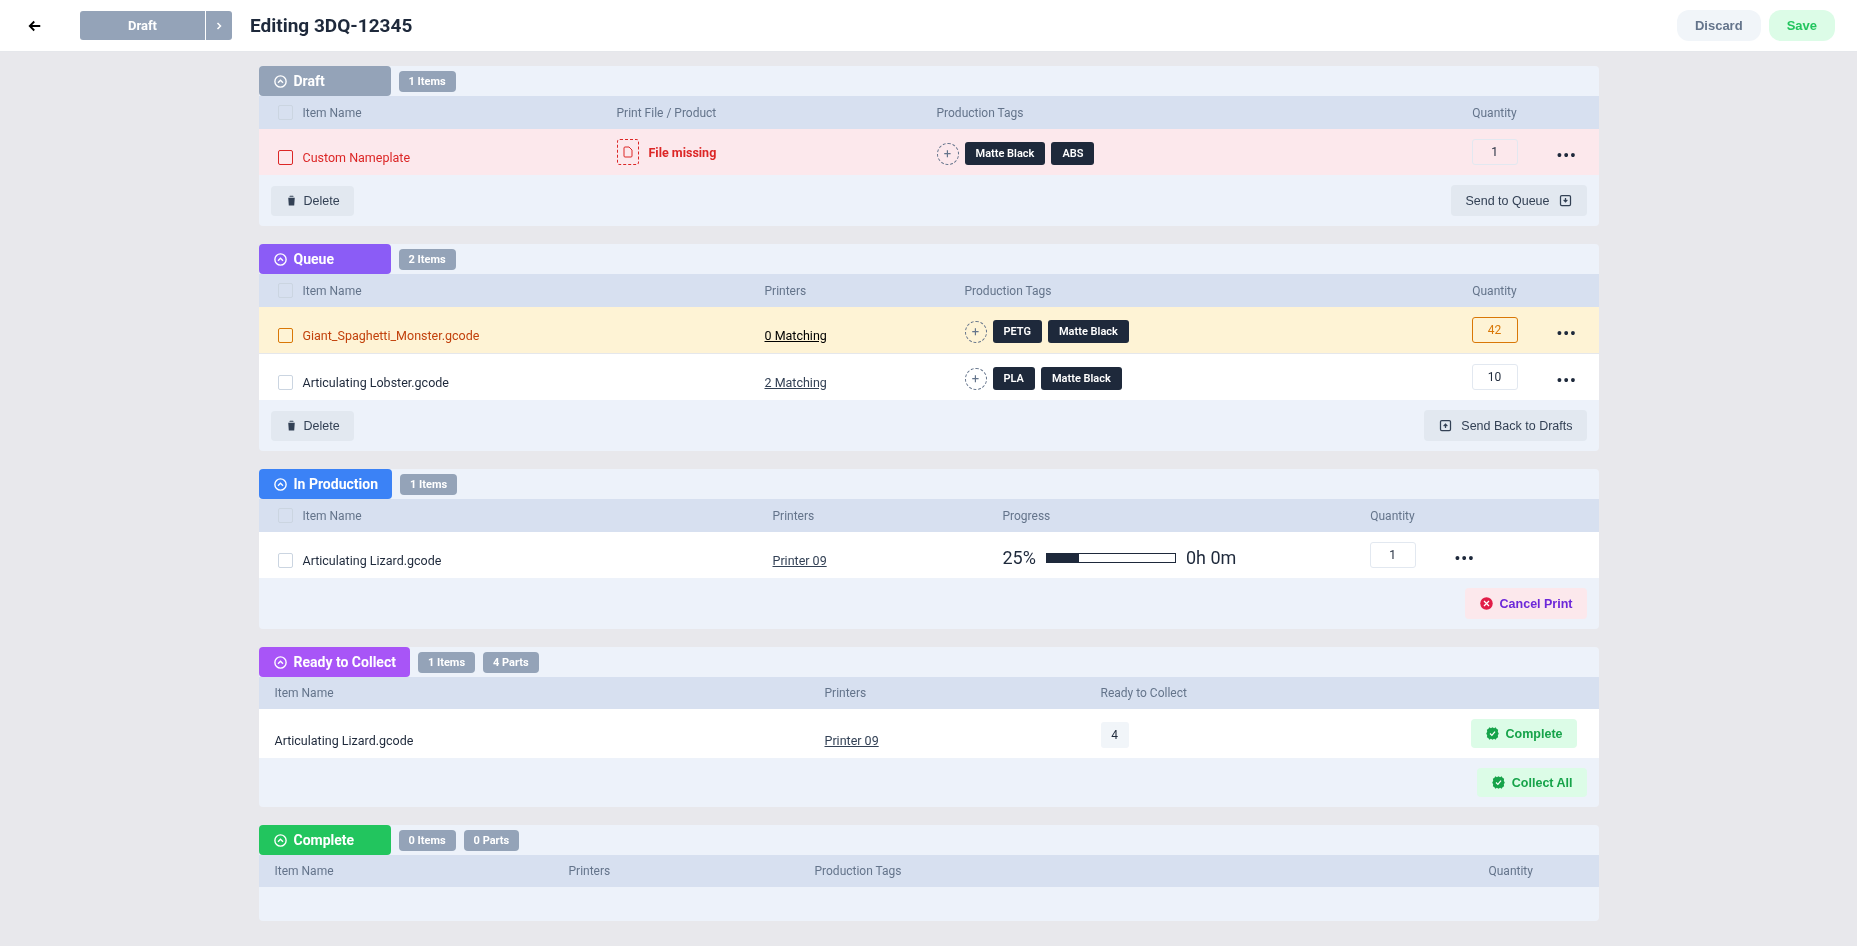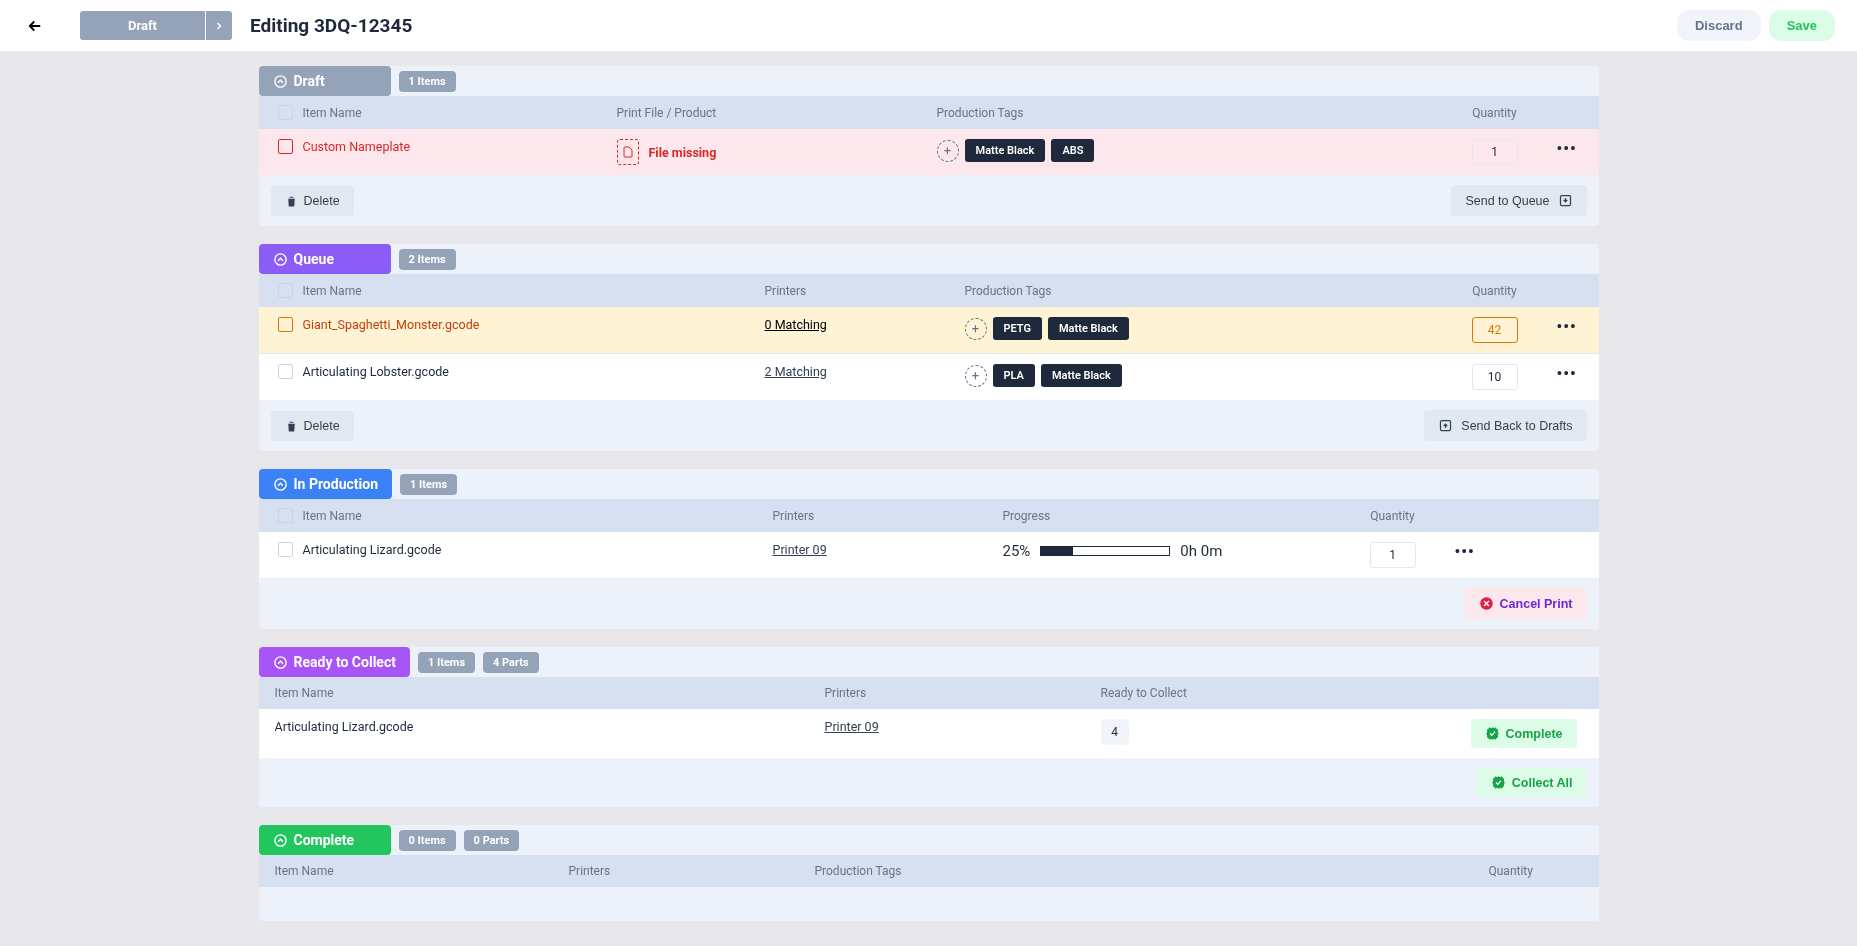--- a/index.html
+++ b/index.html
@@ -26,47 +26,47 @@
 .badge{background:#94a3b8;color:#fff;font-size:11px;font-weight:700;padding:4px 10px;border-radius:4px}
 .header-row{display:flex;align-items:center;padding:9px 10px;color:#64748b;font-size:12px;background:#d7e0f0}
 .col-check{width:34px;display:flex;justify-content:center}
 .col-name{flex:0 0 314px}
 .col-file{flex:0 0 320px}
 .col-printer{flex:0 0 200px}
 .col-tags{flex:1}
 .col-progress{flex:0 0 340px}
 .col-qty{width:100px;text-align:center}
 .col-menu{width:44px;display:flex;justify-content:center}
-.row{display:flex;align-items:flex-start;padding:10px 10px;border-bottom:1px solid #e5e7eb;background:#fff}
+.row{display:flex;align-items:flex-end;padding:10px 10px;border-bottom:1px solid #e5e7eb;background:#fff}
 .row.pink{background:#fce8ec}
 .row.amber{background:#fef3d5}
 .row.noborder{border-bottom:0}
 .checkbox{width:15px;height:15px;border:1.5px solid #cbd5e1;border-radius:2px;cursor:pointer}
 .checkbox.red{border-color:#dc2626}
 .checkbox.orange{border-color:#d97706}
 .item-text{font-size:12.5px}
 .item-text.red{color:#dc2626}
 .item-text.orange{color:#c2410c}
 .file-cell{display:flex;align-items:center;gap:10px}
 .file-icon{width:22px;height:26px;border:1.5px dashed #dc2626;border-radius:3px;display:flex;align-items:center;justify-content:center;color:#dc2626;font-size:12px}
 .file-missing{color:#dc2626;font-weight:700;font-size:12.5px}
 .tags{display:flex;align-items:center;gap:6px}
 .tag-add{width:22px;height:22px;border:1.5px dashed #64748b;border-radius:50%;display:flex;align-items:center;justify-content:center;color:#64748b;cursor:pointer;font-size:13px}
 .tag{background:#1e293b;color:#fff;font-size:11px;font-weight:600;padding:5px 11px;border-radius:3px}
 .qty-box{width:46px;height:26px;display:flex;align-items:center;justify-content:center;border:1px solid #e2e8f0;border-radius:3px;font-size:12px;margin:0 auto}
 .qty-box.orange{border-color:#d97706;color:#d97706}
 .kebab{font-size:16px;font-weight:700;cursor:pointer;letter-spacing:1px}
-.footer{display:flex;align-items:flex-end;padding:10px 12px}
+.footer{display:flex;align-items:center;padding:10px 12px}
 .del-btn{display:flex;align-items:center;gap:6px;background:#e2e8f0;border:0;padding:8px 14px;border-radius:4px;font-size:12.5px;color:#334155;cursor:pointer}
 .action-btn{display:flex;align-items:center;gap:8px;background:#e2e8f0;border:0;padding:8px 14px;border-radius:4px;font-size:12.5px;color:#334155;cursor:pointer;margin-left:auto}
 .cancel-btn{display:flex;align-items:center;gap:6px;background:#fce8ec;border:0;padding:8px 14px;border-radius:4px;font-size:12.5px;color:#6d28d9;cursor:pointer;margin-left:auto;font-weight:600}
 .complete-btn{display:flex;align-items:center;gap:6px;background:#dcfce7;border:0;padding:7px 14px;border-radius:4px;font-size:12.5px;color:#16a34a;cursor:pointer;font-weight:600}
 .link{color:#334155;text-decoration:underline;font-size:12.5px;cursor:pointer}
 .link.orange{color:#000000}
-.progress-cell{display:flex;align-items:center;gap:10px;font-size:15px}
+.progress-cell{display:flex;align-items:center;gap:10px;font-size:18px}
 .progress-bar{width:130px;height:10px;border:1px solid #1e293b;background:#fff;position:relative}
 .progress-fill{position:absolute;left:0;top:0;bottom:0;background:#1e293b}
 .icon-svg{width:18px;height:18px}
 svg{display:block}
 .ready-badge{width:28px;height:26px;background:#f1f5f9;display:flex;align-items:center;justify-content:center;border-radius:3px;font-size:12px}
 .col-name-wide{flex:0 0 556px;padding-left:6px}
 .col-printer2{flex:0 0 276px}
 .col-ready{flex:1}
 .col-comp{width:110px;display:flex;justify-content:flex-end;padding-right:12px}
 .col-name-c{flex:0 0 300px;padding-left:6px}

